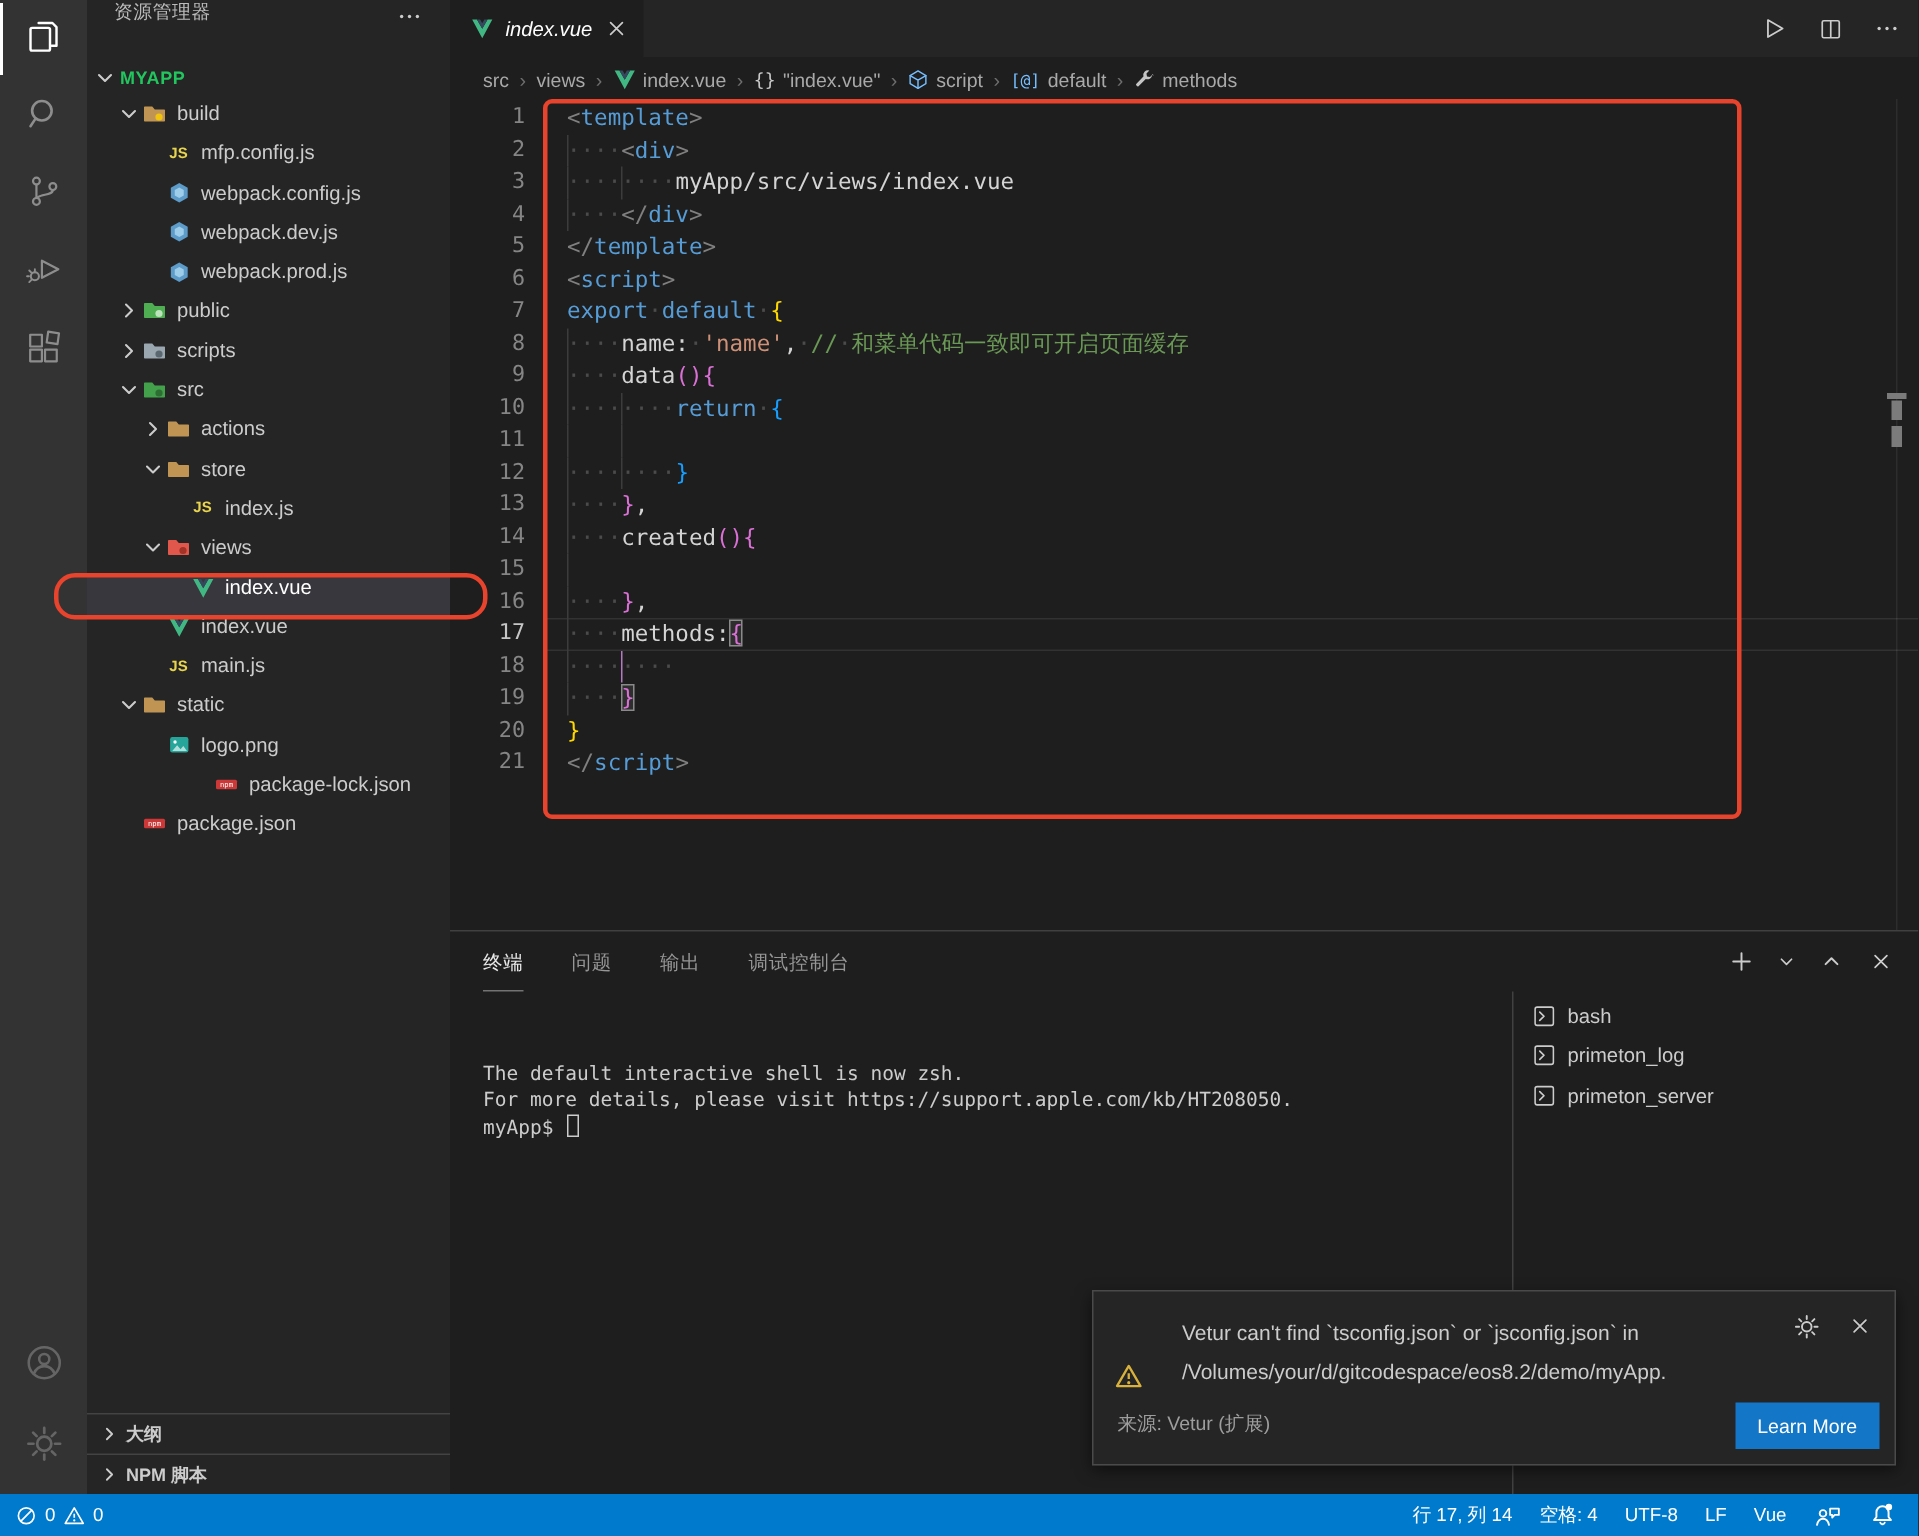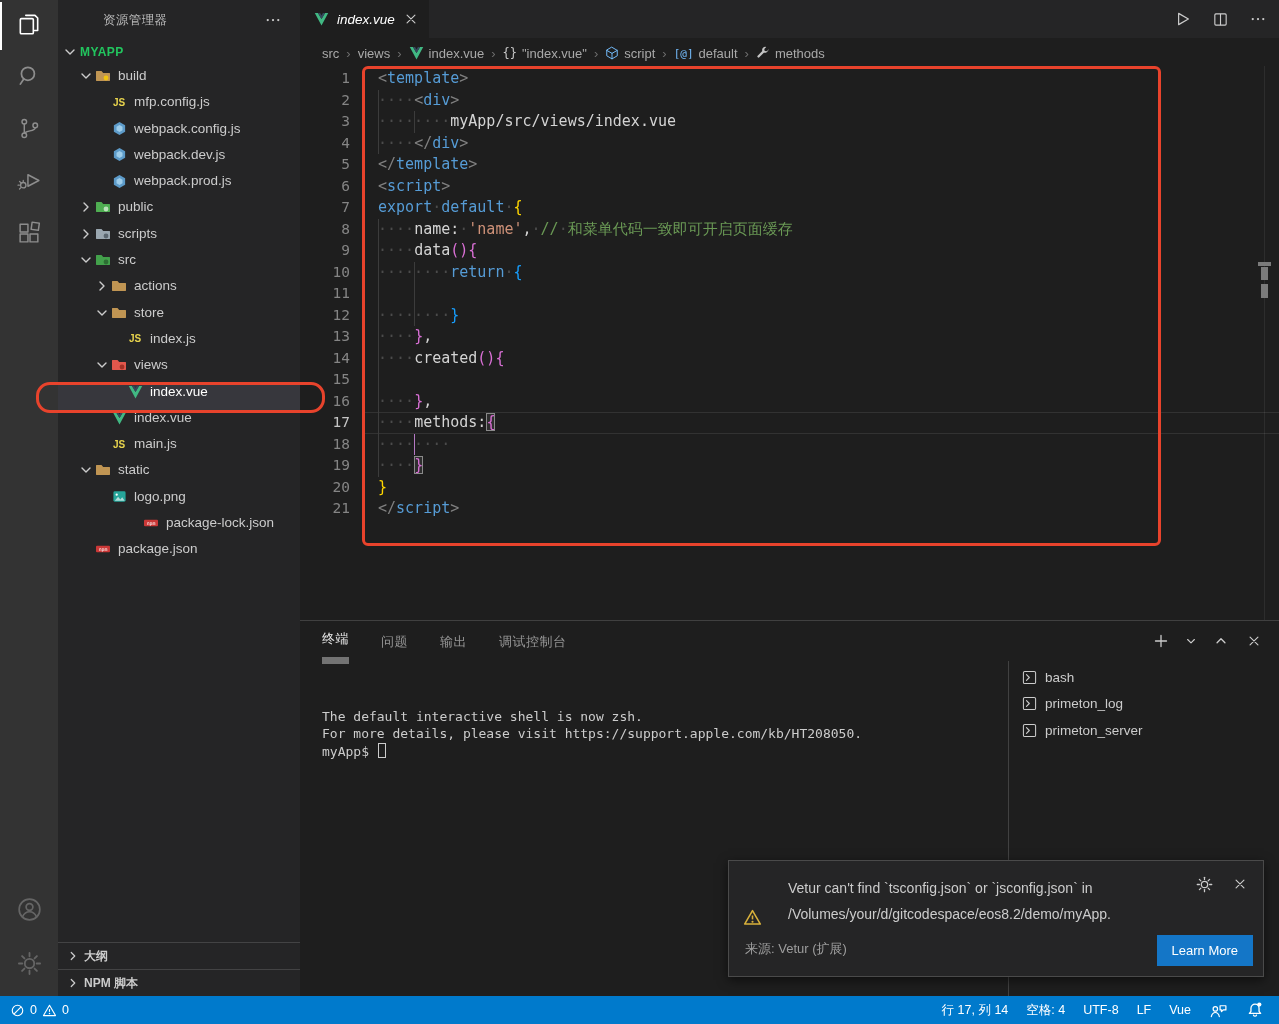--- a/index.html
+++ b/index.html
@@ -11,21 +11,21 @@
   #activity-bar { position:absolute; left:0; top:0; width:58px; height:996px; background:#333333; z-index:5; }
   .act-item { position:relative; width:58px; height:52px; display:flex; align-items:center; justify-content:center; cursor:pointer; }
   .act-item svg { opacity:.62; }
   .act-item.active svg { opacity:1; }
   .act-item.active::before { content:''; position:absolute; left:0; top:2px; bottom:2px; width:2px; background:#ffffff; }
   #activity-bottom { position:absolute; bottom:4px; left:0; width:58px; }
   #activity-bottom .act-item { height:54px; }
 
   
   #sidebar { position:absolute; left:58px; top:0; width:242px; height:996px; background:#252526; z-index:4; }
-  #sidebar-header { height:40px; display:flex; align-items:center; justify-content:space-between; padding:0 16px 0 18px;margin-left:27px; }
+  #sidebar-header { height:40px; display:flex; justify-content:space-between; padding:0 16px 0 18px; }
   #sidebar-title { font-size:12.5px; color:#bbbbbb; letter-spacing:.4px; }
   #section-header { height:24px; display:flex; align-items:center; padding-left:4px; cursor:pointer; }
   #section-header .lbl { font-size:12px; font-weight:bold; color:#22c55e; letter-spacing:.4px; margin-left:2px; }
   #file-tree { position:absolute; top:68px; left:0; right:0; }
   .tree-row { height:26.3px; display:flex; align-items:flex-start; cursor:pointer; color:#cccccc; font-size:13.5px; white-space:nowrap; }
   .tree-row.selected { background:#37373d; color:#ffffff; }
   .tr-chev { width:16px; height:16px; flex:0 0 16px; display:flex; align-items:center; justify-content:center; }
   .tr-icon { width:18px; height:16px; flex:0 0 18px; display:flex; align-items:center; justify-content:center; margin-right:6px; }
   .js-badge { font-size:10px; font-weight:bold; color:#e8d44d; font-family:"Liberation Sans",sans-serif; }
   #sidebar-bottom { position:absolute; bottom:0; left:0; right:0; }
@@ -62,21 +62,21 @@
   .plain{color:#d4d4d4} .text{color:#d4d4d4}
   .ws{color:#4b4b4b}
   .match { outline:1px solid #8a8a8a; outline-offset:-1px; background:rgba(90,90,90,.28); }
   #overview-ruler { position:absolute; right:14px; top:66px; height:554px; width:1px; background:rgba(255,255,255,.07); }
   .ov-mark { position:absolute; background:#7b7b7b; }
 
   
   #panel { position:absolute; left:0; top:620px; right:0; height:376px; background:#1e1e1e; border-top:1px solid rgba(128,128,128,.35); }
   #panel-tabs { position:absolute; left:22px; top:0; height:40px; display:flex; align-items:center; gap:32px; }
   .panel-tab { font-size:13px; color:#969696; cursor:pointer; padding:11px 0 9px 0; letter-spacing:.5px; }
-  .panel-tab.active { color:#e7e7e7; border-bottom:7px solid #737373; }
+  .panel-tab.active { color:#e7e7e7; border-bottom:1px solid #737373; }
   #panel-actions { position:absolute; right:16px; top:0; height:40px; display:flex; align-items:center; gap:15px; }
   .pa-icon { width:18px; height:18px; display:flex; align-items:center; justify-content:center; cursor:pointer; }
   #terminal-out { position:absolute; left:22px; top:40px; right:280px; bottom:0; padding-top:47px;
      font-family:"DejaVu Sans Mono",monospace; font-size:13px; line-height:17.3px; color:#cccccc; }
   .term-cursor { display:inline-block; width:8px; height:15px; border:1px solid #cccccc; vertical-align:-2px; margin-left:9px; }
   #terminal-list { position:absolute; right:0; top:40px; width:271px; bottom:0; border-left:1px solid #414141; padding-top:3px; }
   .term-item { height:26.5px; display:flex; align-items:center; padding-left:13px; cursor:pointer; color:#cccccc; font-size:13.5px; gap:8px; }
 
   
   #toast { position:absolute; left:728px; top:860px; width:536px; height:117px; background:#252526;

